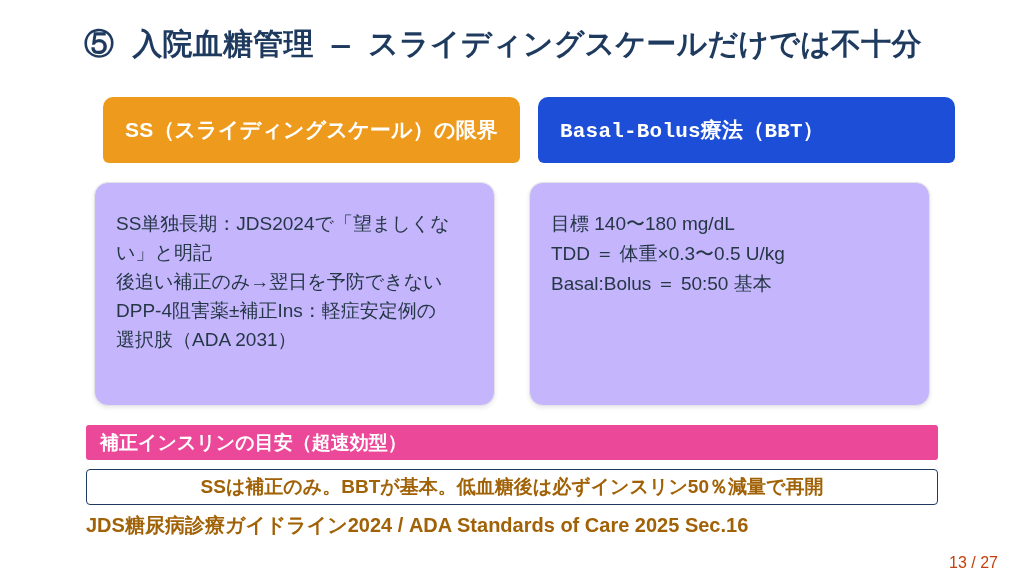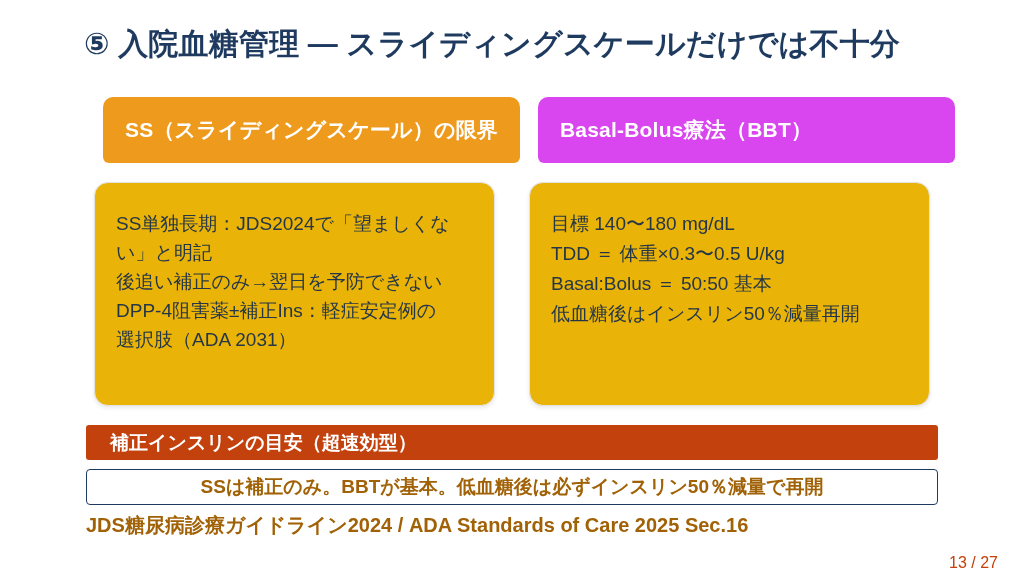--- a/index.html
+++ b/index.html
@@ -27,20 +27,21 @@
   .title {
     position: absolute;
     left: 84px;
     top: 24px;
     width: 900px;
     font-size: 30px;
     font-weight: bold;
     color: #1F3A5F;
     letter-spacing: 0.2px;
     white-space: nowrap;
+    font-family: Liberation Mono, monospace;
   }
 
   
   .card {
     position: absolute;
     top: 97px;
     width: 417px;
     padding-left: 17px;
   }
   .card.left  { left: 86px; }
@@ -55,30 +56,30 @@
     align-items: center;
     padding: 0 22px;
     color: #ffffff;
     font-size: 21px;
     font-weight: bold;
     letter-spacing: 0.2px;
     white-space: nowrap;
     z-index: 1;
   }
   .card-header.orange { background: #EE9A1D; }
-  .card-header.navy   { background: #d946ef; }
+  .card-header.navy   { background: #1d4ed8; font-family: Liberation Mono, monospace; }
 
   .card-body {
     position: absolute;
     left: 8px;
     top: 85px;
     width: 401px;
     height: 224px;
     box-sizing: border-box;
-    background: #eab308;
+    background: #c4b5fd;
     border: 1px solid #E4E4E4;
     border-radius: 14px;
     box-shadow: 0 2px 4px rgba(0,0,0,0.09);
     padding: 26px 20px 18px 21px;
     z-index: 0;
   }
 
   .card-lines {
     font-size: 19px;
     line-height: 29px;
@@ -88,25 +89,25 @@
   .card-lines.spaced { line-height: 30px; }
 
   
   .green-band {
     position: absolute;
     left: 86px;
     top: 425px;
     width: 852px;
     height: 35px;
     box-sizing: border-box;
-    background: #c2410c;
+    background: #ec4899;
     border-radius: 3px;
     display: flex;
     align-items: center;
-    padding: 0 24px;
+    padding: 0 14px;
     color: #ffffff;
     font-size: 19px;
     font-weight: bold;
     white-space: nowrap;
   }
 
   
   .summary-box {
     position: absolute;
     left: 86px;
@@ -165,21 +166,20 @@
     </div>
   </div>
 
   <div class="card right">
     <div class="card-header navy">Basal-Bolus療法（BBT）</div>
     <div class="card-body">
       <div class="card-lines spaced">
         <span class="line">目標 140〜180 mg/dL</span>
         <span class="line">TDD ＝ 体重×0.3〜0.5 U/kg</span>
         <span class="line">Basal:Bolus ＝ 50:50 基本</span>
-        <span class="line">低血糖後はインスリン50％減量再開</span>
       </div>
     </div>
   </div>
 
   <div class="green-band">補正インスリンの目安（超速効型）</div>
 
   <div class="summary-box">SSは補正のみ。BBTが基本。低血糖後は必ずインスリン50％減量で再開</div>
 
   <div class="citation">JDS糖尿病診療ガイドライン2024 / ADA Standards of Care 2025 Sec.16</div>
 

